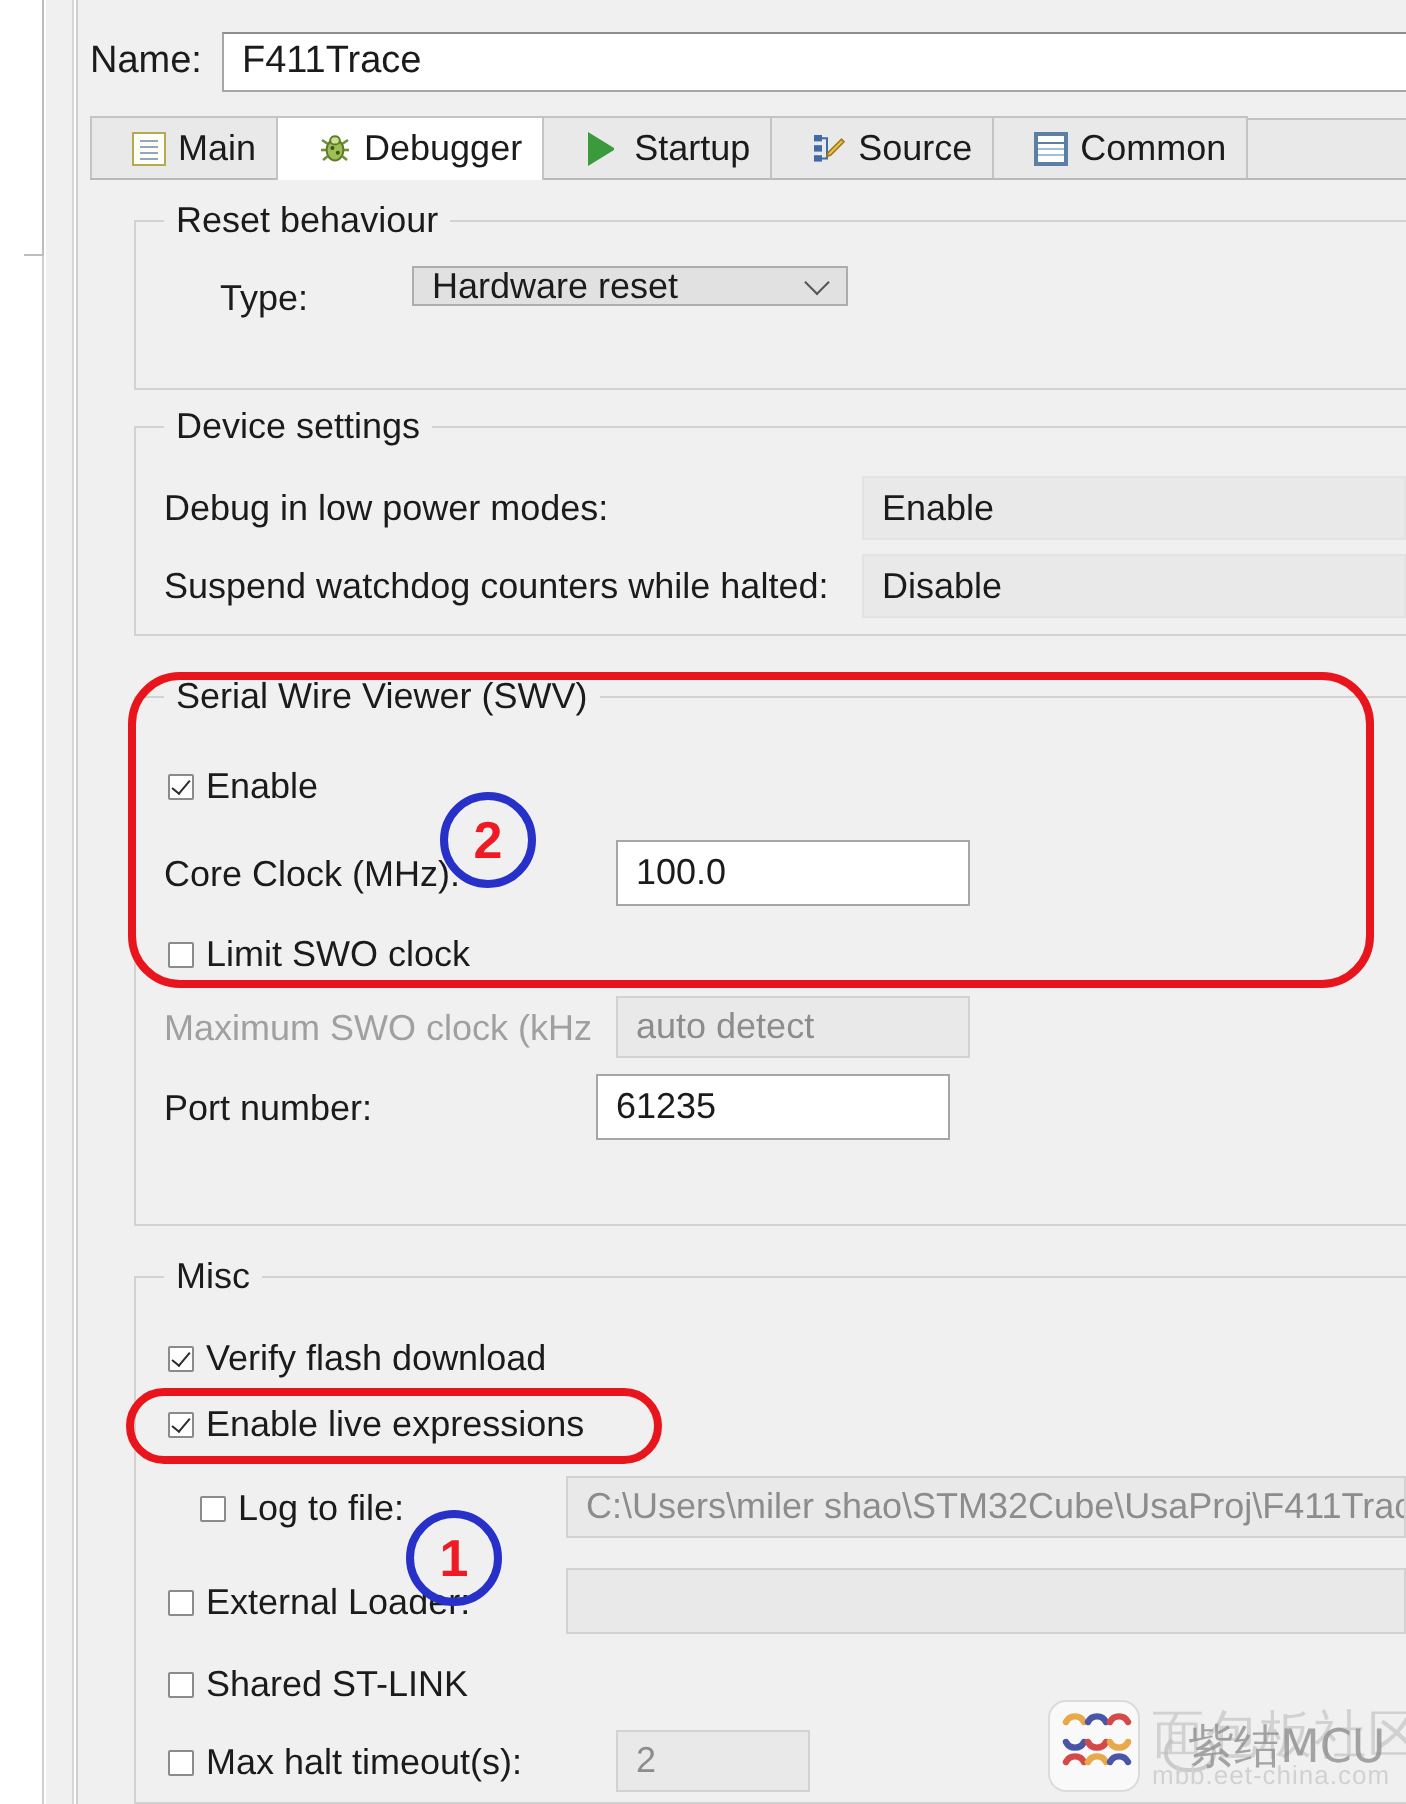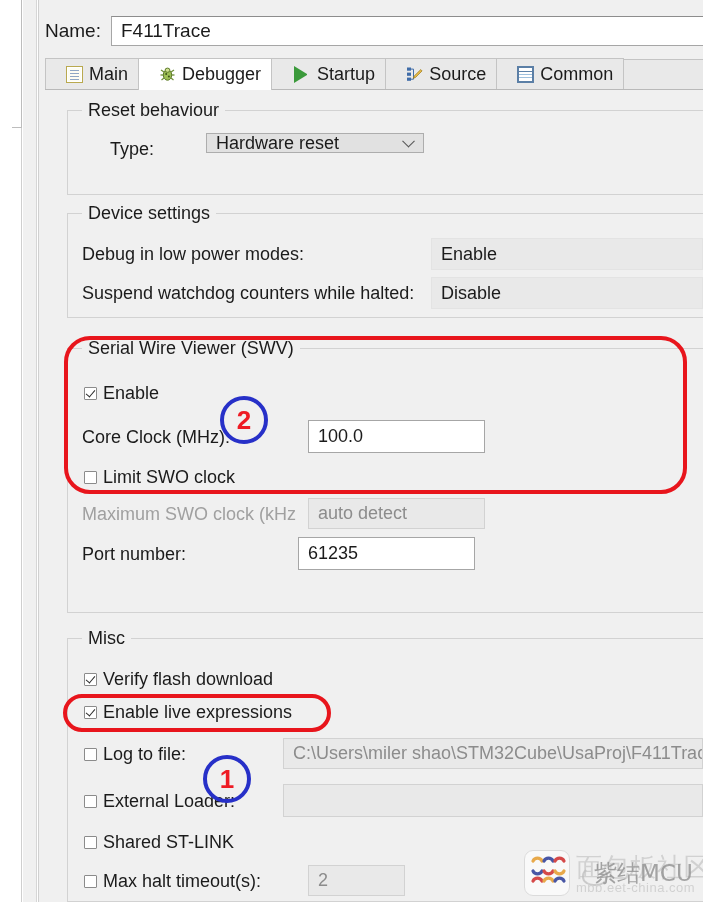--- a/index.html
+++ b/index.html
@@ -294,21 +294,21 @@
       <div class="cbrow" style="left:16px; top:30px;">
         <span class="cb checked"></span>
         <span class="cbtext">Verify flash download</span>
       </div>
 
       <div class="cbrow" style="left:16px; top:63px;">
         <span class="cb checked"></span>
         <span class="cbtext">Enable live expressions</span>
       </div>
 
-      <div class="cbrow" style="left:16px; top:105px;">
+      <div class="cbrow" style="left:32px; top:105px;">
         <span class="cb"></span>
         <span class="cbtext">Log to file:</span>
       </div>
       <div class="fld disabled" style="left:215px; right:0; top:99px; height:31px;">
         <span>C:\Users\miler shao\STM32Cube\UsaProj\F411Trac</span>
       </div>
 
       <div class="cbrow" style="left:16px; top:152px;">
         <span class="cb"></span>
         <span class="cbtext">External Loader:</span>

